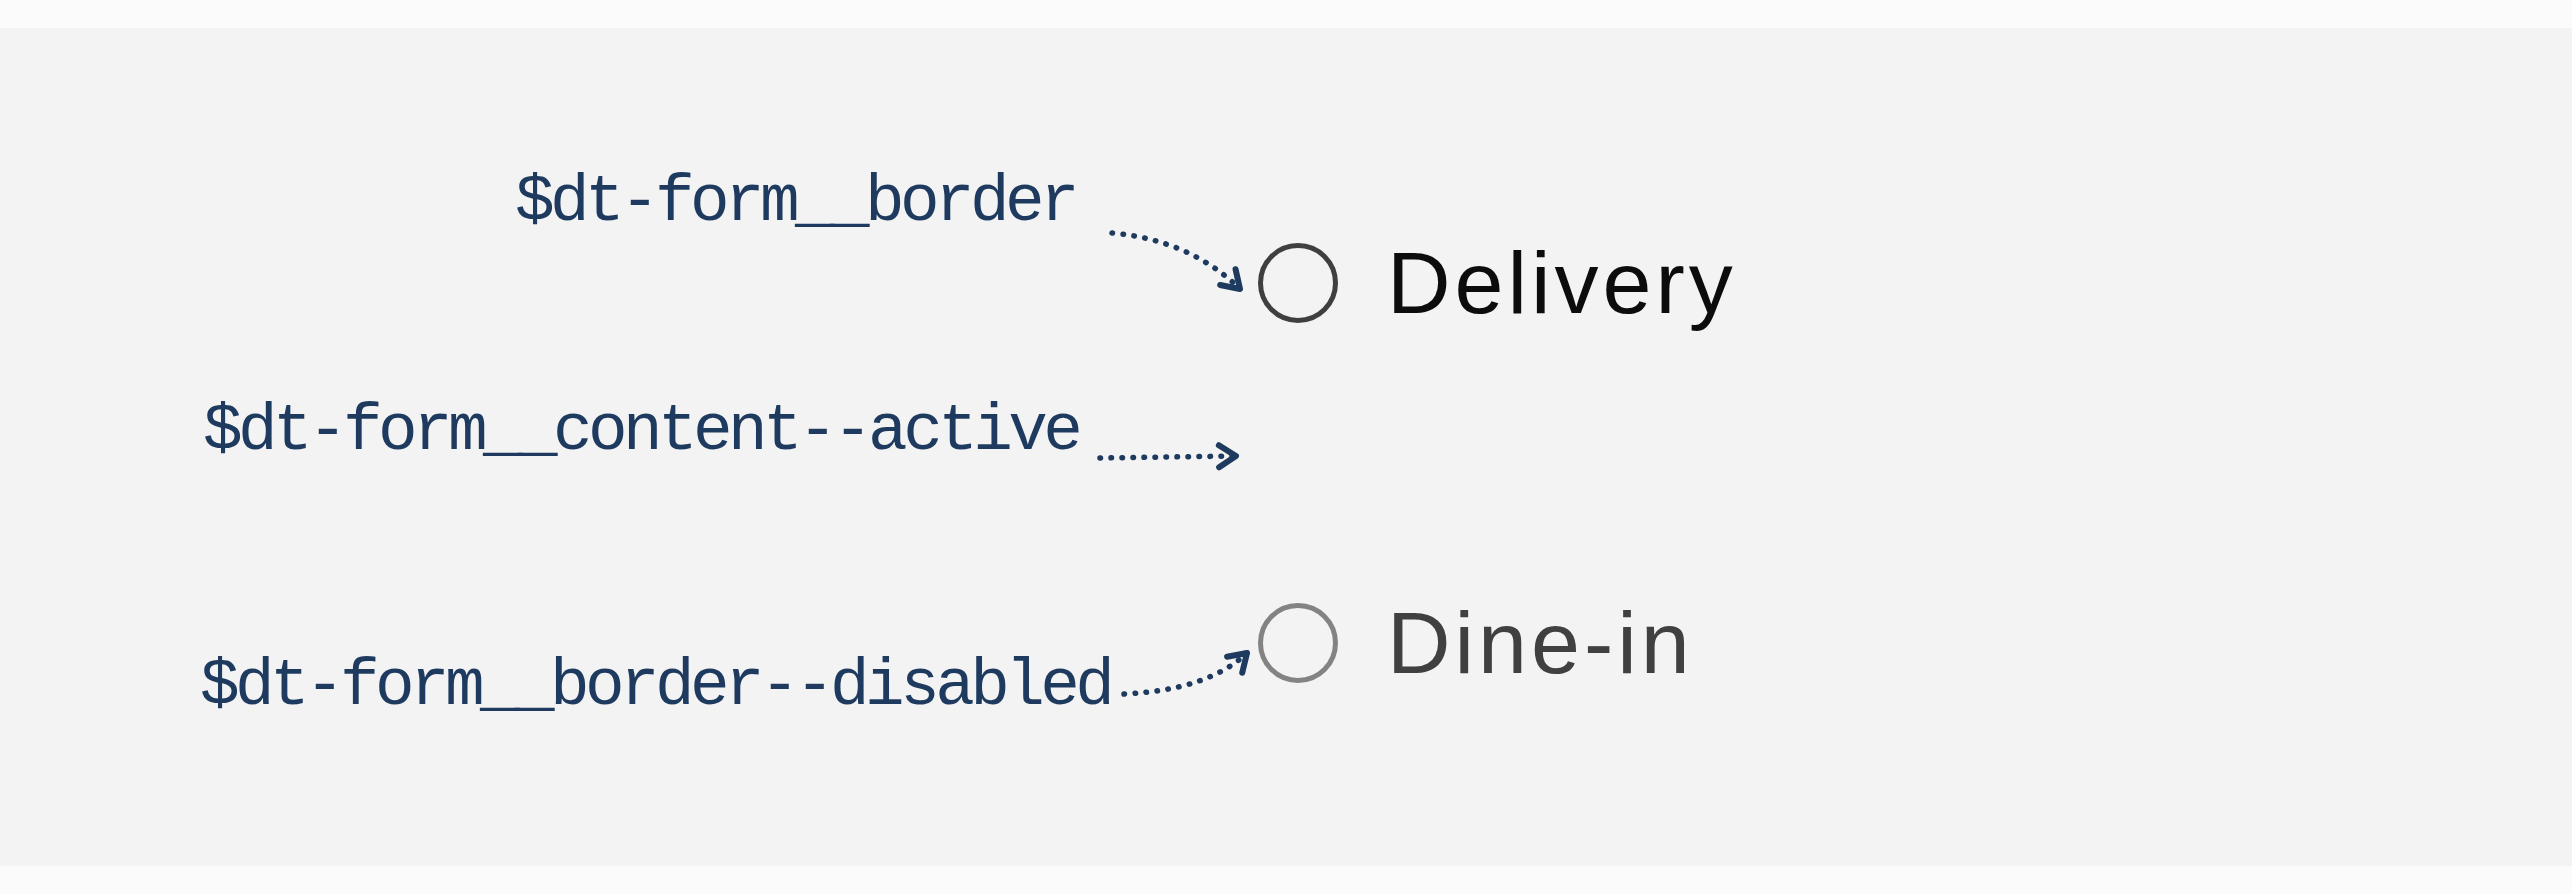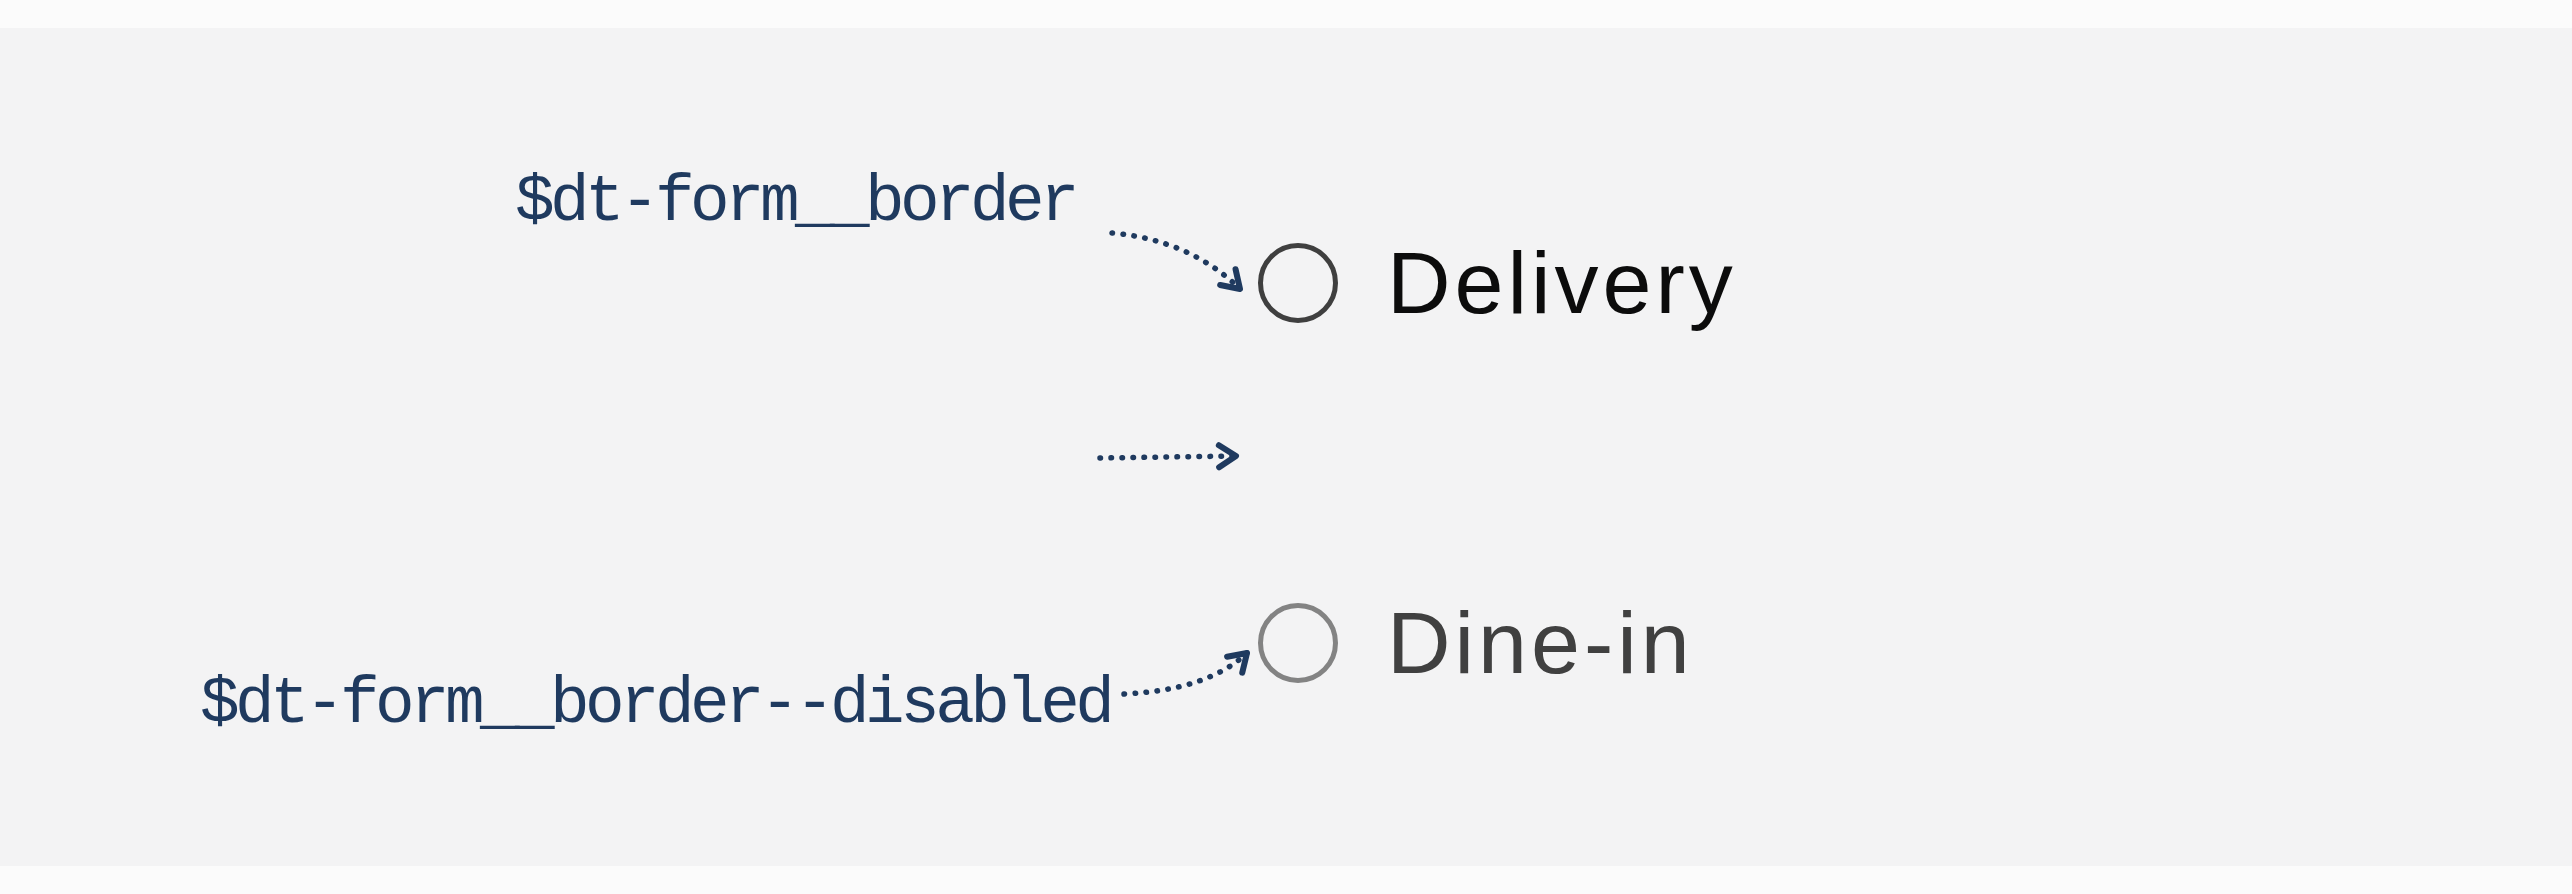--- a/index.html
+++ b/index.html
@@ -23,21 +23,21 @@
     position: absolute;
     font-family: "Liberation Mono", monospace;
     font-size: 66px;
     line-height: 66px;
     letter-spacing: -4.6px;
     color: #1f3a5f;
     white-space: nowrap;
   }
   .token.t1 { left: 515px;  top: 170px; }
   .token.t2 { left: 203px;  top: 399px; }
-  .token.t3 { left: 200px;  top: 672px; }
+  .token.t3 { left: 200px;  top: 654px; }
 
   
   svg.arrows { position: absolute; left: 0; top: 0; width: 2572px; height: 894px; }
 
   
   .radio-row {
     position: absolute;
     left: 1258px;
     height: 80px;
     display: flex;
@@ -81,20 +81,21 @@
       <marker id="arrowhead" markerUnits="userSpaceOnUse" markerWidth="48" markerHeight="48" refX="1" refY="0" orient="auto" overflow="visible">
         <path d="M -16 -11 L 1 0 L -16 11" fill="none" stroke="#1f3a5f" stroke-width="6" stroke-linecap="round" stroke-linejoin="round"></path>
       </marker>
     </defs>
     <path d="M 1112 233 Q 1190 240 1240 289" fill="none" stroke="#1f3a5f" stroke-width="5.5" stroke-dasharray="0.5 10.5" stroke-linecap="round" marker-end="url(#arrowhead)"></path>
     <path d="M 1100 458 L 1236 456" fill="none" stroke="#1f3a5f" stroke-width="5.5" stroke-dasharray="0.5 10.5" stroke-linecap="round" marker-end="url(#arrowhead)"></path>
     <path d="M 1124 694 Q 1208 690 1247 653" fill="none" stroke="#1f3a5f" stroke-width="5.5" stroke-dasharray="0.5 10.5" stroke-linecap="round" marker-end="url(#arrowhead)"></path>
   </svg>
 
   <div class="token t1">$dt-form__border</div>
+  <div class="token t2">$dt-form__content--active</div>
   <div class="token t3">$dt-form__border--disabled</div>
 
   <div class="radio-row r1">
     <span class="radio default"></span>
     <span class="radio-label">Delivery</span>
   </div>
 
 
   <div class="radio-row r3">
     <span class="radio disabled"></span>

